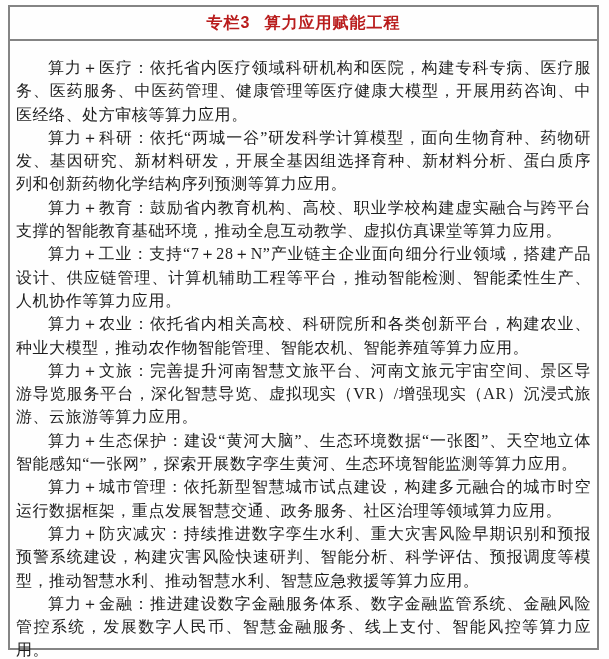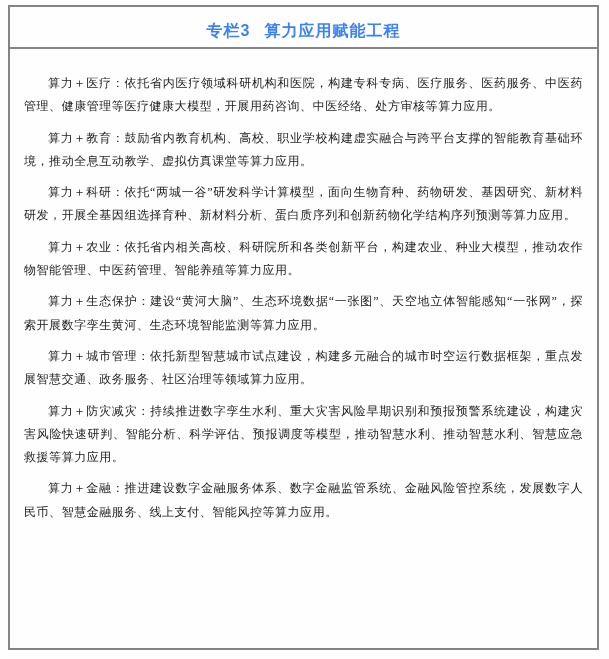--- a/index.html
+++ b/index.html
@@ -20,57 +20,59 @@
     left: 8px;
     top: 5px;
     right: 10px;
     bottom: 9px;
     border: 2px solid #848484;
     background: #fefefe;
     box-sizing: border-box;
   }
   .panel-title {
     text-align: center;
-    padding: 14px 0 5px 0;
+    padding: 6px 0 5px 0;
     border-bottom: 2px solid #848484;
     font-family: "Liberation Sans", "DejaVu Sans", sans-serif;
     font-weight: bold;
     font-size: 16px;
-    color: #3b82f6;
+    color: #b91c1c;
     letter-spacing: 1px;
   }
   .panel-title .title-label {
     margin-right: 14px;
   }
   .panel-body {
     padding: 15px 6px 6px 6px;
     color: #1d1d1d;
   }
   .panel-body p {
-    margin: 8px;
-    font-size: 12px;
+    margin: 0;
+    font-size: 16px;
     line-height: 23.3px;
     letter-spacing: 0.55px;
     text-indent: 2em;
     text-align: justify;
     text-justify: inter-ideograph;
   }
 </style>
 </head>
 <body>
 
 <div class="page">
   <div class="panel">
     <div class="panel-title">
       <span class="title-label">专栏3</span><span>算力应用赋能工程</span>
     </div>
     <div class="panel-body" id="panel-body">
         <p>算力＋医疗：依托省内医疗领域科研机构和医院，构建专科专病、医疗服务、医药服务、中医药管理、健康管理等医疗健康大模型，开展用药咨询、中医经络、处方审核等算力应用。</p>
+        <p>算力＋科研：依托“两城一谷”研发科学计算模型，面向生物育种、药物研发、基因研究、新材料研发，开展全基因组选择育种、新材料分析、蛋白质序列和创新药物化学结构序列预测等算力应用。</p>
         <p>算力＋教育：鼓励省内教育机构、高校、职业学校构建虚实融合与跨平台支撑的智能教育基础环境，推动全息互动教学、虚拟仿真课堂等算力应用。</p>
-        <p>算力＋科研：依托“两城一谷”研发科学计算模型，面向生物育种、药物研发、基因研究、新材料研发，开展全基因组选择育种、新材料分析、蛋白质序列和创新药物化学结构序列预测等算力应用。</p>
-        <p>算力＋农业：依托省内相关高校、科研院所和各类创新平台，构建农业、种业大模型，推动农作物智能管理、中医药管理、智能养殖等算力应用。</p>
+        <p>算力＋工业：支持“7＋28＋N”产业链主企业面向细分行业领域，搭建产品设计、供应链管理、计算机辅助工程等平台，推动智能检测、智能柔性生产、人机协作等算力应用。</p>
+        <p>算力＋农业：依托省内相关高校、科研院所和各类创新平台，构建农业、种业大模型，推动农作物智能管理、智能农机、智能养殖等算力应用。</p>
+        <p>算力＋文旅：完善提升河南智慧文旅平台、河南文旅元宇宙空间、景区导游导览服务平台，深化智慧导览、虚拟现实（VR）/增强现实（AR）沉浸式旅游、云旅游等算力应用。</p>
         <p>算力＋生态保护：建设“黄河大脑”、生态环境数据“一张图”、天空地立体智能感知“一张网”，探索开展数字孪生黄河、生态环境智能监测等算力应用。</p>
         <p>算力＋城市管理：依托新型智慧城市试点建设，构建多元融合的城市时空运行数据框架，重点发展智慧交通、政务服务、社区治理等领域算力应用。</p>
         <p>算力＋防灾减灾：持续推进数字孪生水利、重大灾害风险早期识别和预报预警系统建设，构建灾害风险快速研判、智能分析、科学评估、预报调度等模型，推动智慧水利、推动智慧水利、智慧应急救援等算力应用。</p>
         <p>算力＋金融：推进建设数字金融服务体系、数字金融监管系统、金融风险管控系统，发展数字人民币、智慧金融服务、线上支付、智能风控等算力应用。</p>
       </div>
   </div>
 </div>
 
 </body></html>

